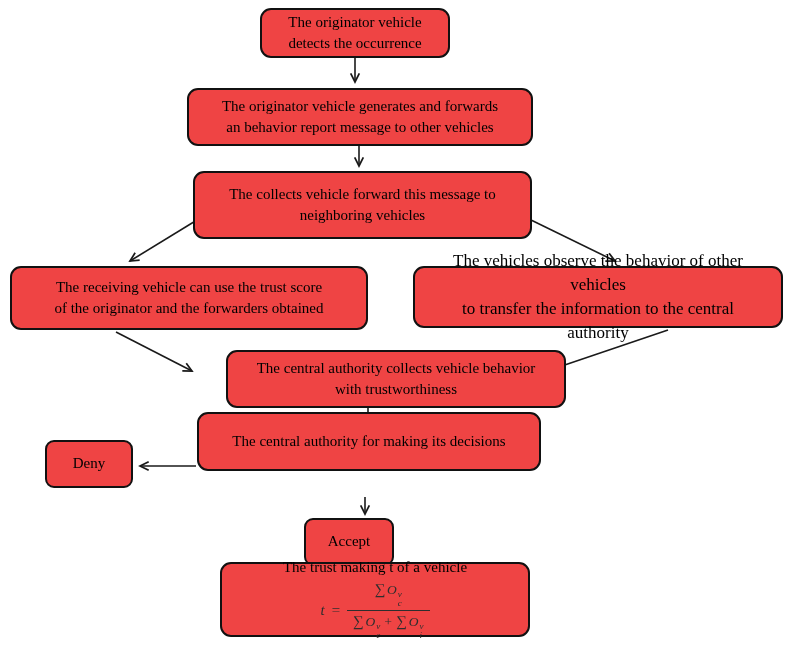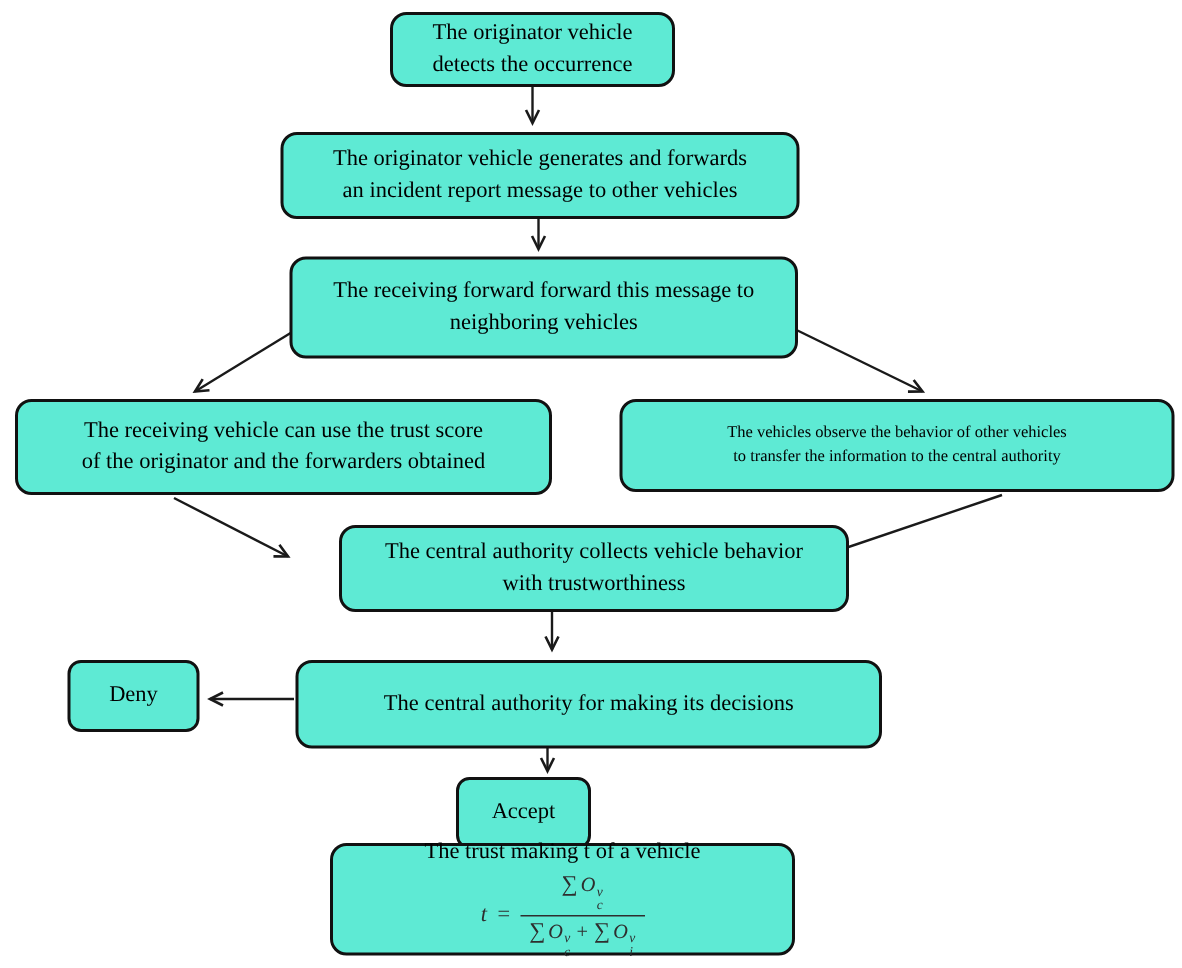--- a/index.html
+++ b/index.html
@@ -22,21 +22,21 @@
   }
   .arrow-layer {
     position: absolute;
     left: 0; top: 0;
     width: 788px; height: 645px;
     pointer-events: none;
   }
   .node {
     position: absolute;
     box-sizing: border-box;
-    background: #5eead4;
+    background: #ef4444;
     border: 2px solid #111111;
     border-radius: 11px;
     display: flex;
     flex-direction: column;
     align-items: center;
     justify-content: center;
     text-align: center;
     font-size: 15px;
     line-height: 1.42;
     padding: 2px 21px;
@@ -45,23 +45,23 @@
     white-space: pre-line;
   }
   .node.small {
     border-radius: 9px;
   }
   
   #n-detect      { left:260px; top:8px;   width:190px; height:50px; }
   #n-generate    { left:187px; top:88px;  width:346px; height:58px; }
   #n-forward     { left:193px; top:171px; width:339px; height:68px; }
   #n-trust-score { left:10px;  top:266px; width:358px; height:64px; }
-  #n-observe     { left:413px; top:266px; width:370px; height:62px; font-size:11px; }
+  #n-observe     { left:413px; top:266px; width:370px; height:62px; font-size:17px; }
   #n-collect     { left:200px; top:350px; width:340px; height:58px;margin-left:26px; }
-  #n-decide      { left:197px; top:440px; width:391px; height:59px;text-align:right; }
+  #n-decide      { left:197px; top:412px; width:344px; height:59px;text-align:right; }
   #n-deny        { left:45px;  top:440px; width:88px;  height:48px; }
   #n-accept      { left:304px; top:518px; width:90px;  height:48px; }
   #n-trust-value { left:220px; top:562px; width:310px; height:75px; line-height:1.3; }
 
   
   .formula {
     display: flex;
     align-items: center;
     justify-content: center;
     gap: 6px;
@@ -125,25 +125,25 @@
     </g>
   </svg>
 
   <div class="node" id="n-detect">
     <span class="txt">The originator vehicle
 detects the occurrence</span>
   </div>
 
   <div class="node" id="n-generate">
     <span class="txt">The originator vehicle generates and forwards
-an incident report message to other vehicles</span>
+an behavior report message to other vehicles</span>
   </div>
 
   <div class="node" id="n-forward">
-    <span class="txt">The receiving forward forward this message to
+    <span class="txt">The collects vehicle forward this message to
 neighboring vehicles</span>
   </div>
 
   <div class="node" id="n-trust-score">
     <span class="txt">The receiving vehicle can use the trust score
 of the originator and the forwarders obtained</span>
   </div>
 
   <div class="node" id="n-observe">
     <span class="txt">The vehicles observe the behavior of other vehicles

